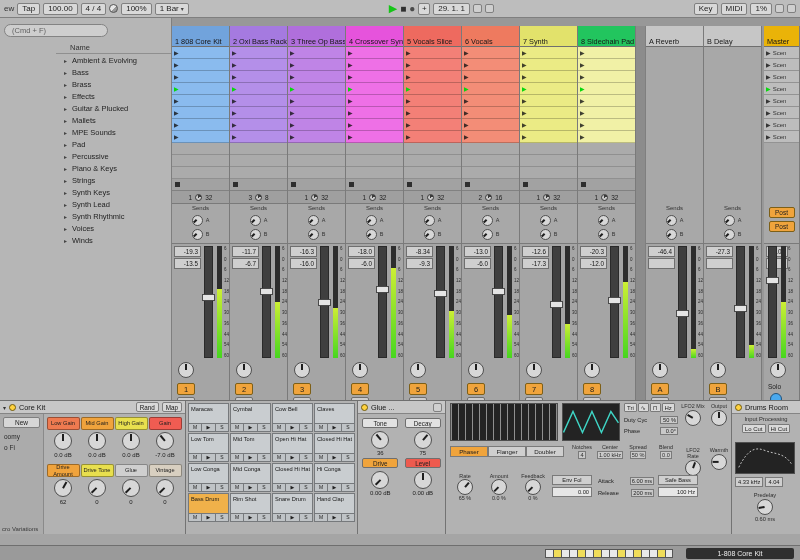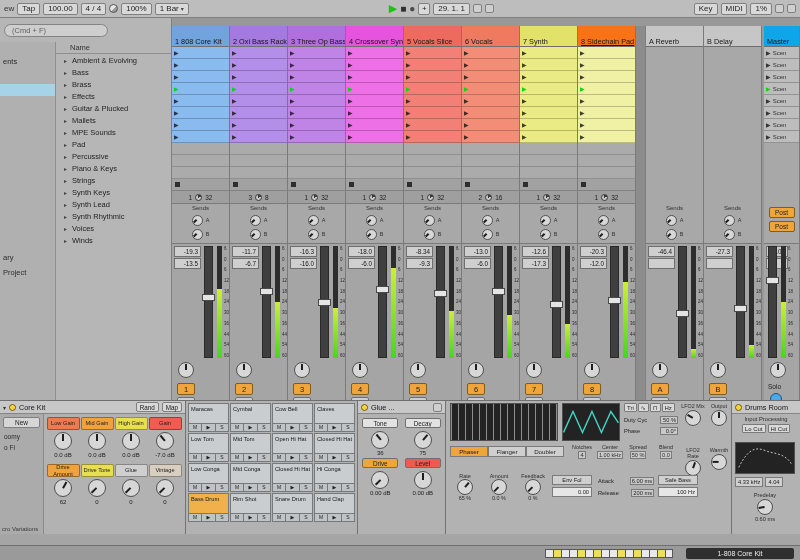--- a/index.html
+++ b/index.html
@@ -175,26 +175,20 @@
     <div class="grow"></div>
     <div class="tb-box">Key</div>
     <div class="tb-box">MIDI</div>
     <div class="tb-box">1%</div>
     <div class="tb-mini"></div>
     <div class="tb-mini"></div>
   </div>
 
   <div class="browser">
     <div class="search">(Cmd + F)</div>
-    <div class="rail" id="browser-rail">
-        <div class="rail-item" style="top: 14px;">ents</div>
-        <div class="rail-item sel" style="top: 42px;"></div>
-        <div class="rail-item" style="top: 210px;">ary</div>
-        <div class="rail-item" style="top: 225px;">Project</div>
-      </div>
     <div class="tree">
       <div class="tree-head">Name</div>
       <div id="browser-cats">
           <div class="cat-row">
             <span class="cat-arrow">▸</span>
             <span>Ambient &amp; Evolving</span>
           </div>
           <div class="cat-row">
             <span class="cat-arrow">▸</span>
             <span>Bass</span>
@@ -766,21 +760,21 @@
             <span>44</span>
             <span>54</span>
             <span>60</span>
           </div>
           <span class="knob k16 pan"></span>
           <div class="num-btn">7</div>
           <div class="s-btn">S</div>
         </div>
       </div>
       <div class="track-col" style="left: 406px; width: 58px;">
-        <div class="track-header" style="background: #f97316; text-decoration: underline;">8 Sidechain Pad</div>
+        <div class="track-header" style="background: #22c55e;">8 Sidechain Pad</div>
         <div class="clip-slot" style="background: rgb(241, 241, 166);">
           <span class="tri">▶</span>
         </div>
         <div class="clip-slot" style="background: rgb(241, 241, 166);">
           <span class="tri">▶</span>
         </div>
         <div class="clip-slot" style="background: rgb(241, 241, 166);">
           <span class="tri">▶</span>
         </div>
         <div class="clip-slot" style="background: rgb(241, 241, 166);">
@@ -921,21 +915,21 @@
             <span>44</span>
             <span>54</span>
             <span>60</span>
           </div>
           <span class="knob k16 pan"></span>
           <div class="num-btn">B</div>
           <div class="s-btn">S</div>
         </div>
       </div>
       <div class="track-col narrow" style="left: 592px; width: 36px;">
-        <div class="track-header" style="background: #0ea5e9;">Master</div>
+        <div class="track-header" style="background: #eab308;">Master</div>
         <div class="clip-slot" style="background: rgb(189, 189, 189);">
           <span class="tri">▶</span>
           <span class="scene-label">Scen</span>
         </div>
         <div class="clip-slot" style="background: rgb(189, 189, 189);">
           <span class="tri">▶</span>
           <span class="scene-label">Scen</span>
         </div>
         <div class="clip-slot" style="background: rgb(189, 189, 189);">
           <span class="tri">▶</span>

